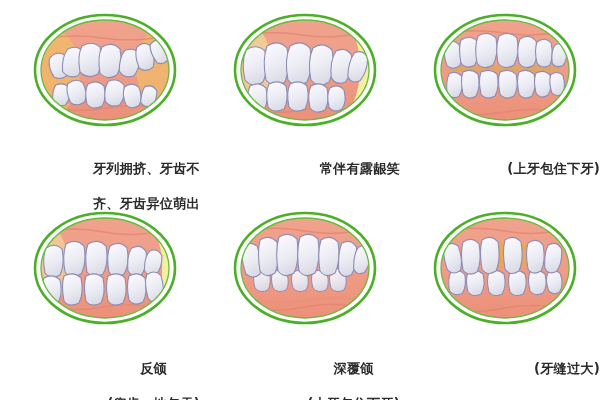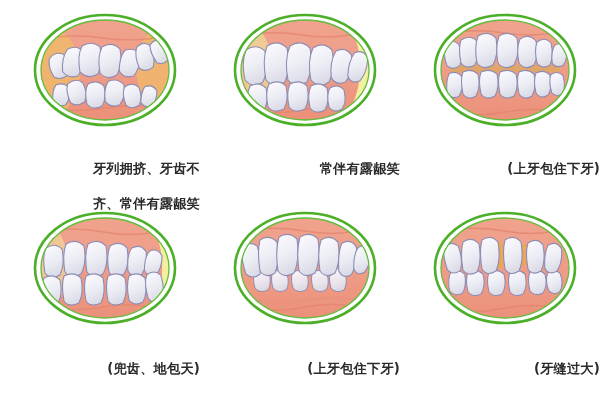--- a/index.html
+++ b/index.html
@@ -113,21 +113,21 @@
             <path d="M132 86 q7-5 13 1 q2 10-1 16 q-7 4-12-1 q-2-10 0-16z" transform="rotate(14 138 96)"></path>
           </g>
         </g>
 
         <ellipse cx="95" cy="68" rx="70" ry="55" fill="none" stroke="#4caf28" stroke-width="2.6"></ellipse>
         <ellipse cx="95" cy="68" rx="64" ry="50" fill="none" stroke="#62bd3a" stroke-width="1.3"></ellipse>
       </svg>
     </div>
     <div class="caption">
       <span class="cap-line">牙列拥挤、牙齿不</span>
-      <span class="cap-line">齐、常伴有露龈笑</span>
+      <span class="cap-line">齐、牙齿异位萌出</span>
     </div>
   </div>
 
   <div class="panel row1">
     <div class="figure">
       <svg viewBox="0 0 190 140" xmlns="http://www.w3.org/2000/svg">
         <defs>
           <clipPath id="clipB">
               <ellipse cx="95" cy="68" rx="64" ry="50"></ellipse>
             </clipPath>
@@ -269,20 +269,21 @@
             <path d="M98 74 q10-5 17 2 q3 15-2 25 q-10 5-15-2 q-3-16 0-25z"></path>
             <path d="M119 74 q9-5 16 2 q3 15-2 24 q-9 5-14-2 q-3-15 0-24z"></path>
             <path d="M138 72 q8-5 14 2 q3 15-2 24 q-8 5-13-2 q-3-16 1-24z" transform="rotate(-6 145 84)"></path>
           </g>
         </g>
         <ellipse cx="95" cy="66" rx="70" ry="55" fill="none" stroke="#4caf28" stroke-width="2.6"></ellipse>
         <ellipse cx="95" cy="66" rx="64" ry="50" fill="none" stroke="#62bd3a" stroke-width="1.3"></ellipse>
       </svg>
     </div>
     <div class="caption">
+      <span class="cap-line">反颌</span>
       <span class="cap-line">(兜齿、地包天)</span>
     </div>
   </div>
 
   <div class="panel row2">
     <div class="figure">
       <svg viewBox="0 0 190 140" xmlns="http://www.w3.org/2000/svg">
         <defs>
           <clipPath id="clipE">
               <ellipse cx="95" cy="66" rx="64" ry="50"></ellipse>
@@ -320,20 +321,21 @@
             <path d="M111 38 q9-6 17 2 q3 19-3 31 q-9 6-15-2 q-3-19 1-31z"></path>
             <path d="M130 42 q8-6 15 2 q3 17-2 28 q-8 6-13-2 q-3-18 0-28z" transform="rotate(6 138 58)"></path>
             <path d="M146 46 q7-5 12 2 q3 14-2 22 q-7 5-11-2 q-3-15 1-22z" transform="rotate(10 152 60)"></path>
           </g>
         </g>
         <ellipse cx="95" cy="66" rx="70" ry="55" fill="none" stroke="#4caf28" stroke-width="2.6"></ellipse>
         <ellipse cx="95" cy="66" rx="64" ry="50" fill="none" stroke="#62bd3a" stroke-width="1.3"></ellipse>
       </svg>
     </div>
     <div class="caption">
+      <span class="cap-line">深覆颌</span>
       <span class="cap-line">(上牙包住下牙)</span>
     </div>
   </div>
 
   <div class="panel row2">
     <div class="figure">
       <svg viewBox="0 0 190 140" xmlns="http://www.w3.org/2000/svg">
         <defs>
           <clipPath id="clipF">
               <ellipse cx="95" cy="66" rx="64" ry="50"></ellipse>

